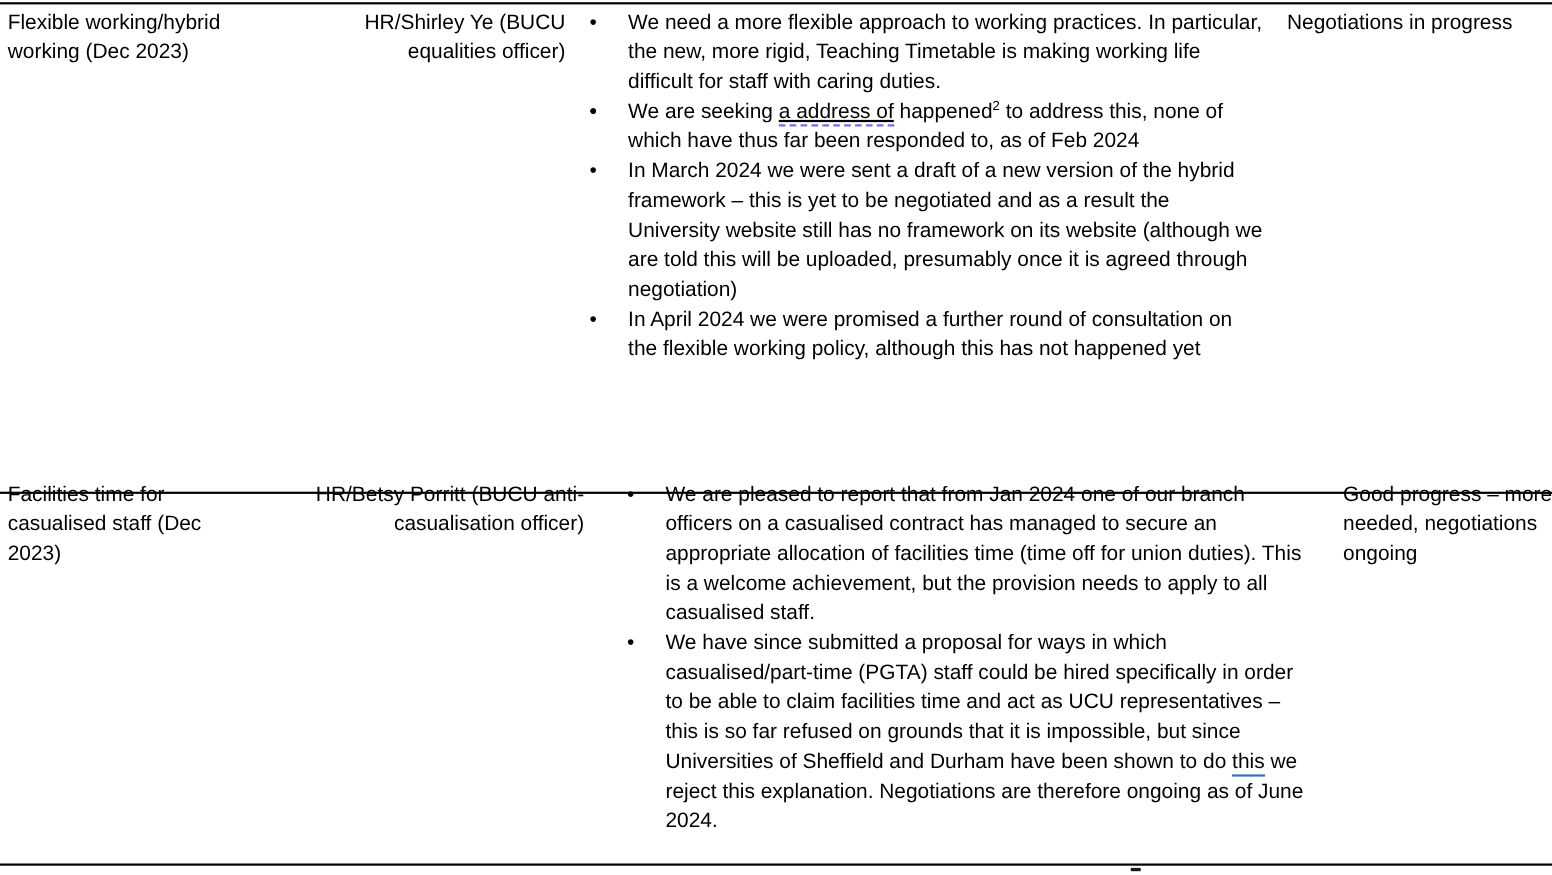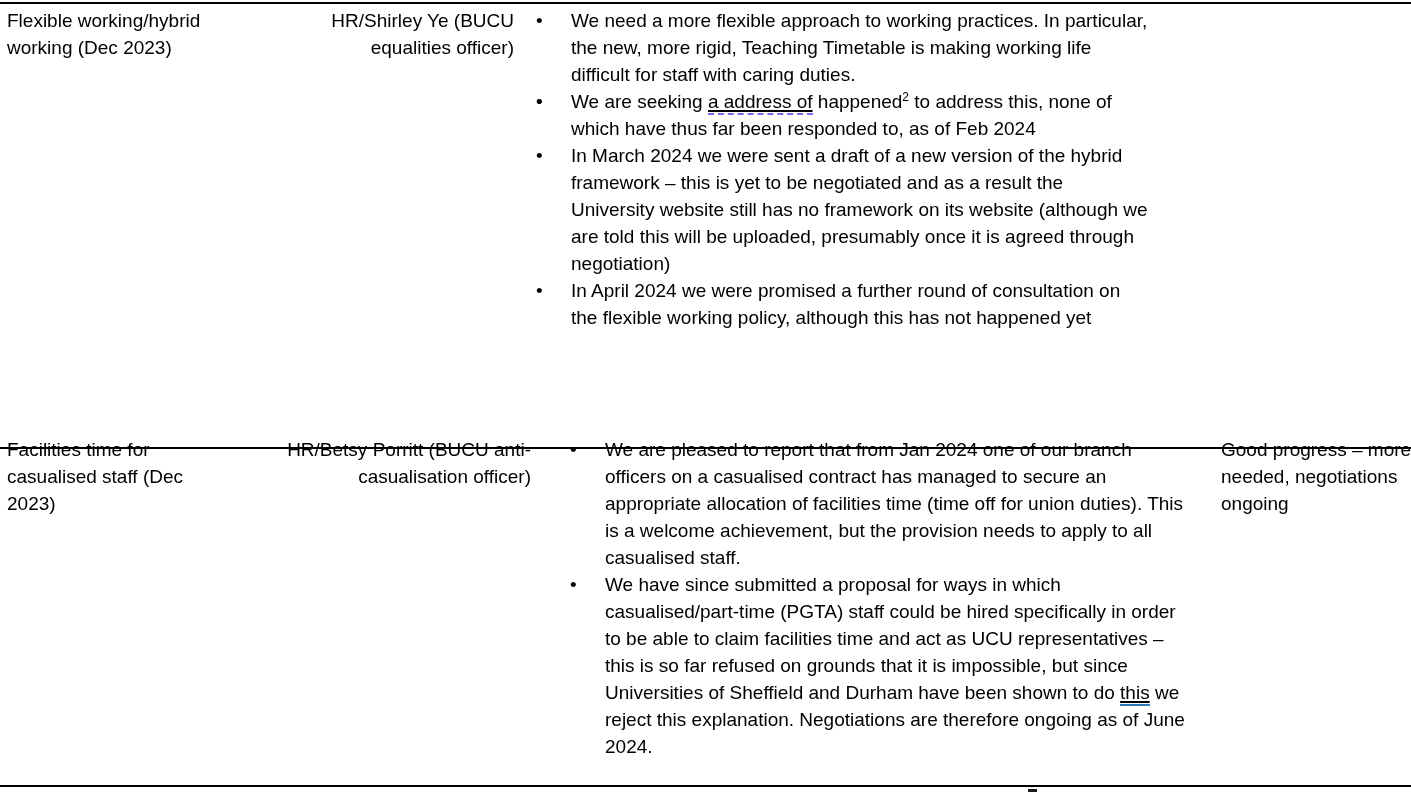--- a/index.html
+++ b/index.html
@@ -49,21 +49,20 @@
   sup.fnref { font-size: 12px; line-height: 0; vertical-align: super; }
 
   .grammar {
     text-decoration: underline;
     text-decoration-thickness: 1.5px;
     text-underline-offset: 2px;
     border-bottom: 2px dashed var(--grammar, #7B68EE);
     padding-bottom: 1px;
   }
   .doclink {
-    text-decoration: underline;
     text-decoration-thickness: 1.5px;
     text-underline-offset: 2px;
     border-bottom: 2px solid var(--link, #2E75B6);
     padding-bottom: 1px;
     cursor: pointer;
   }
   .fragment {
     position: absolute;
     left: 1028px;
     top: 789px;
@@ -87,20 +86,23 @@
     </div>
     <div class="cell c3">
       <ul class="bullets">
             <li><span class="marker">•</span><span>We need a more flexible approach to working practices. In particular, the new, more rigid, Teaching Timetable is making working life difficult for staff with caring duties.</span></li>
             <li><span class="marker">•</span></li>
             <li><span class="marker">•</span><span>We are seeking </span><span class="grammar">a address of</span><span> happened</span><sup class="fnref">2</sup><span> to address this, none of which have thus far been responded to, as of Feb 2024</span></li>
             <li><span class="marker">•</span><span>In March 2024 we were sent a draft of a new version of the hybrid framework – this is yet to be negotiated and as a result the University website still has no framework on its website (although we are told this will be uploaded, presumably once it is agreed through negotiation)</span></li>
             <li><span class="marker">•</span><span>In April 2024 we were promised a further round of consultation on the flexible working policy, although this has not happened yet</span></li>
           </ul>
     </div>
+    <div class="cell c4">
+      <span class="status">Negotiations in progress</span>
+    </div>
   </div>
 
   <div class="row r1">
     <div class="cell c1">
       <span class="issue">Facilities time for casualised staff (Dec 2023)</span>
     </div>
     <div class="cell c2">
       <span class="owner">HR/Betsy Porritt (BUCU anti-casualisation officer)</span>
     </div>
     <div class="cell c3">

